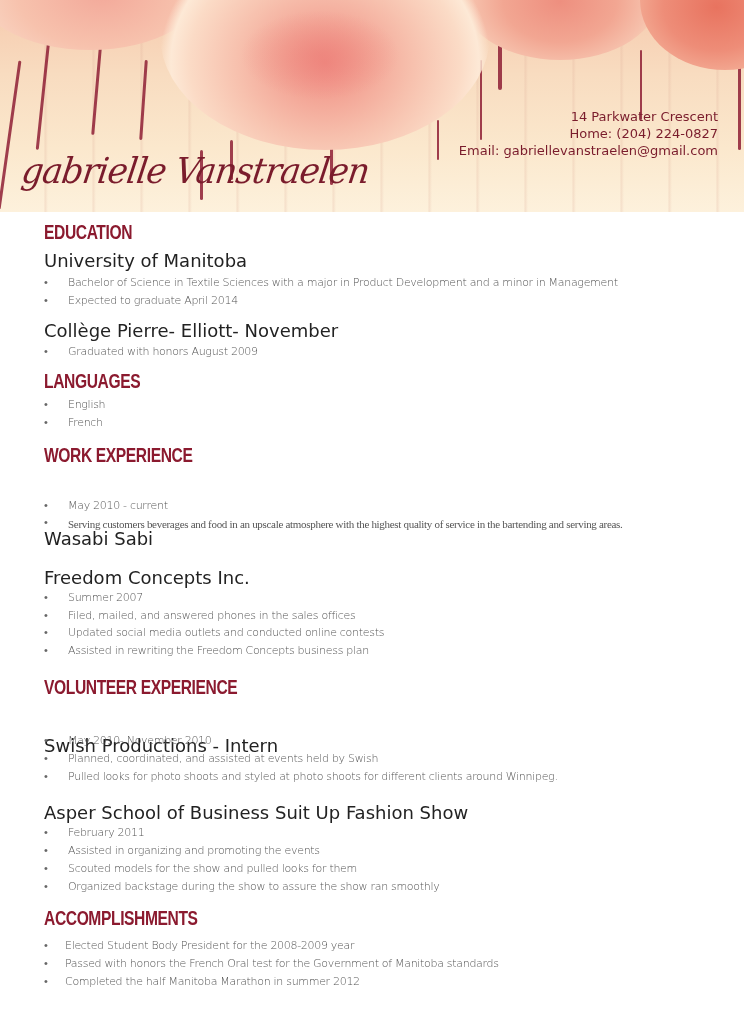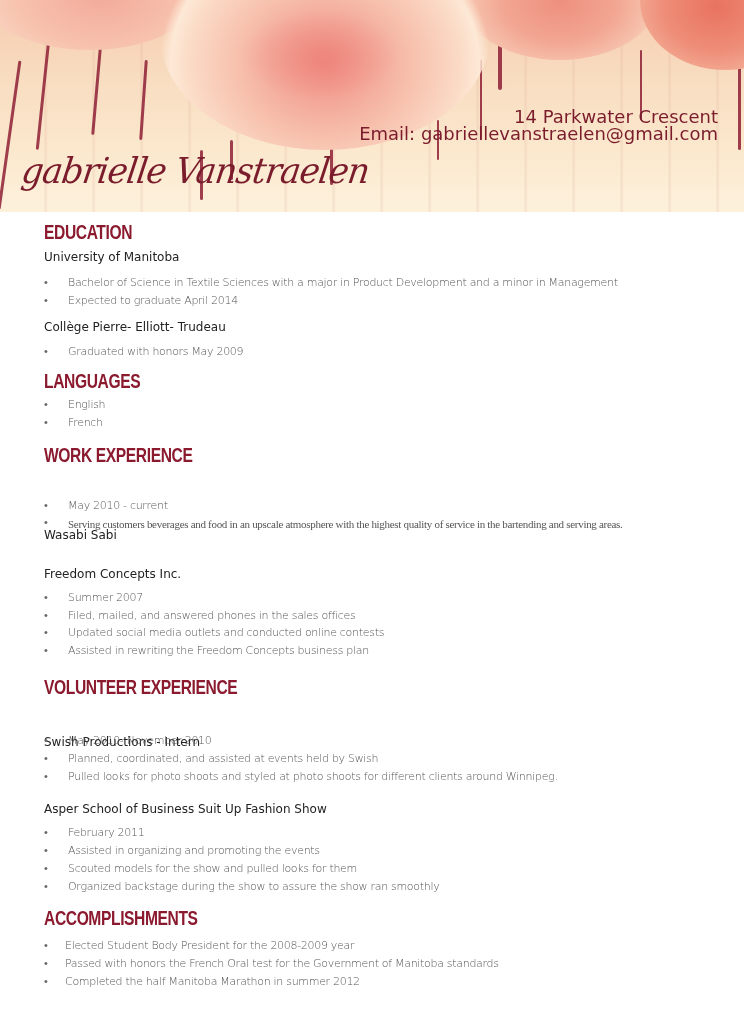--- a/index.html
+++ b/index.html
@@ -50,36 +50,36 @@
   }
   .signature {
     position: absolute; left: 22px; top: 150px;
     font-family: "DejaVu Serif", "Liberation Serif", serif;
     font-style: italic; font-size: 34px; letter-spacing: -1px;
     color: #7a1c2c; transform: skewX(-8deg) scaleY(1.05);
     font-weight: 300; white-space: nowrap;
   }
   .contact {
     position: absolute; right: 26px; top: 108px; text-align: right;
-    color: #7a1c2c; font-size: 18px; line-height: 17px;
+    color: #7a1c2c; font-size: 13px; line-height: 17px;
     font-family: "DejaVu Sans", sans-serif;
   }
   .contact div { white-space: nowrap; }
 
   
   .content { position: absolute; left: 0; top: 212px; width: 744px; }
   .section-title {
     position: absolute; left: 44px;
     font-family: "Liberation Sans", sans-serif; font-weight: bold;
     font-size: 20px; letter-spacing: -0.5px;
     color: #8b1a2f; transform: scaleX(0.78); transform-origin: left center;
     white-space: nowrap;
   }
   .org {
-    position: absolute; left: 44px; font-size: 12px; color: #222;
+    position: absolute; left: 44px; font-size: 18px; color: #222;
     font-family: "DejaVu Sans", sans-serif; white-space: nowrap;
   }
   .item {
     position: absolute; left: 44px; font-size: 11px; color: #555;
     font-family: "DejaVu Sans", sans-serif; font-weight: 300;
     white-space: nowrap; letter-spacing: -0.3px;
   }
   .item .dot { position: absolute; left: 0; top: 0; color: #666; }
   .item .txt { position: absolute; left: 24px; top: 0; }
   .item.it .txt { }
@@ -105,40 +105,41 @@
 
   <div class="rose r1"></div>
   <div class="rose r3"></div>
   <div class="rose r4"></div>
   <div class="rose r2"></div>
 
   <div class="signature">gabrielle Vanstraelen</div>
 
   <div class="contact">
     <div>14 Parkwater Crescent</div>
+    <div>Home: (204) 224-0827</div>
     <div>Email: gabriellevanstraelen@gmail.com</div>
   </div>
 </div>
 
 <div class="content">
 
   <div class="section-title" style="top:9px;">EDUCATION</div>
   <div class="org" style="top:38px;">University of Manitoba</div>
   <div class="item" style="top:64px;">
     <span class="dot">•</span>
     <span class="txt">Bachelor of Science in Textile Sciences with a major in Product Development and a minor in Management</span>
   </div>
   <div class="item" style="top:82px;">
     <span class="dot">•</span>
     <span class="txt">Expected to graduate April 2014</span>
   </div>
-  <div class="org" style="top:108px;">Collège Pierre- Elliott- Trudeau</div>
+  <div class="org" style="top:108px;">Collège Pierre- Elliott- November</div>
   <div class="item" style="top:133px;">
     <span class="dot">•</span>
-    <span class="txt">Graduated with honors May 2009</span>
+    <span class="txt">Graduated with honors August 2009</span>
   </div>
 
   <div class="section-title" style="top:158px;">LANGUAGES</div>
   <div class="item" style="top:186px;">
     <span class="dot">•</span>
     <span class="txt">English</span>
   </div>
   <div class="item" style="top:204px;">
     <span class="dot">•</span>
     <span class="txt">French</span>

